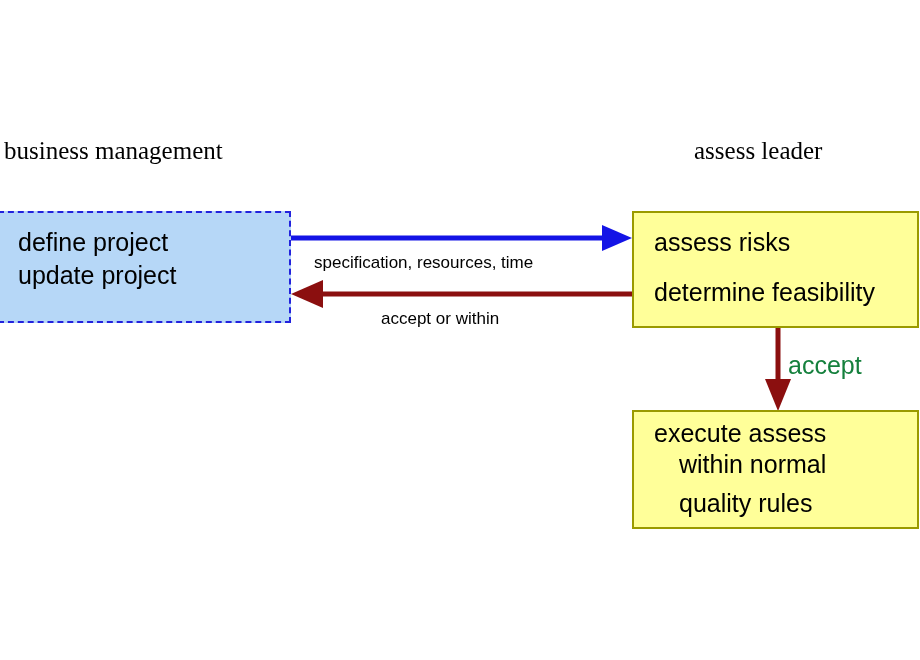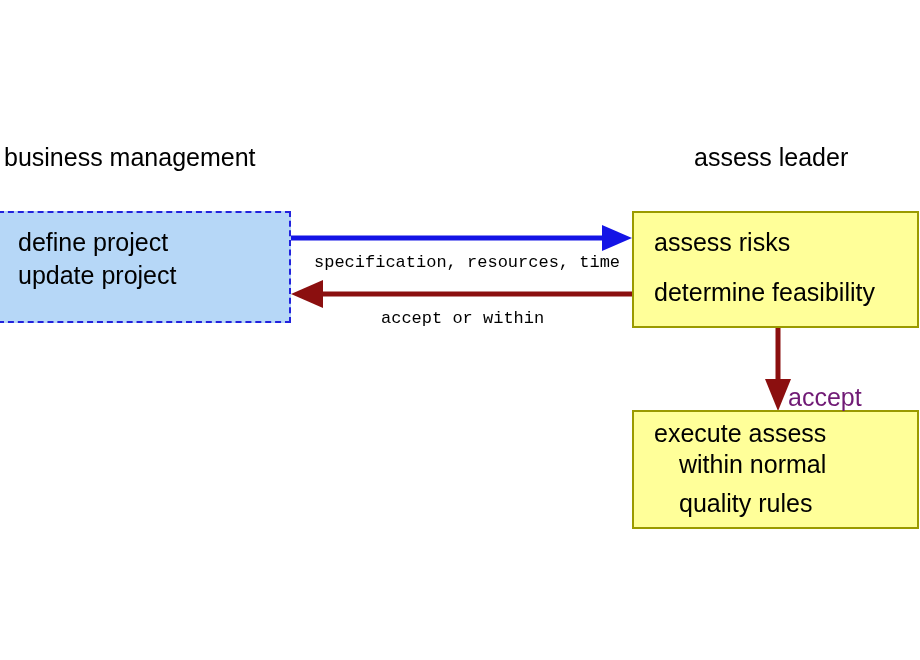--- a/index.html
+++ b/index.html
@@ -17,26 +17,25 @@
     -webkit-font-smoothing: antialiased;
   }
   #diagram-canvas {
     position: absolute;
     left: 0; top: 0;
     width: 920px;
     height: 660px;
   }
   .lane-title {
     position: absolute;
-    font-family: Liberation Sans, sans-serif;
+    font-family: Liberation Serif, serif;
     font-size: 25px;
     color: #000000;
     white-space: nowrap;
     line-height: 1;
-    margin-top: 7px;
   }
   #lane-title-business { left: 4px; top: 138px; }
   #lane-title-leader   { left: 694px; top: 138px; }
 
   .node-box {
     position: absolute;
     box-sizing: border-box;
   }
   #box-business-management {
     left: -2px;
@@ -75,39 +74,38 @@
   #line-define-project      { left: 5px;  top: 230px; }
   #line-update-project      { left: 5px;  top: 263px; }
   #line-assess-risks        { left: 641px; top: 230px; }
   #line-determine-feas      { left: 641px; top: 280px; }
   #line-execute-project     { left: 641px; top: 421px; }
   #line-within-normal       { left: 666px; top: 452px; }
   #line-quality-rules       { left: 666px; top: 491px; }
 
   .edge-label {
     position: absolute;
-    font-family: Liberation Mono, monospace;
+    font-family: Liberation Sans, sans-serif;
     font-size: 17px;
     color: #000000;
     white-space: nowrap;
     line-height: 1;
   }
   #edge-label-spec   { left: 314px; top: 254px; }
   #edge-label-accrej { left: 381px; top: 310px; }
 
   #edge-label-accept {
     position: absolute;
     left: 788px;
     top: 353px;
     font-family: "Liberation Sans", sans-serif;
     font-size: 25px;
-    color: #701a75;
+    color: #15803d;
     white-space: nowrap;
     line-height: 1;
-    margin-top: 32px;
   }
 </style>
 </head>
 <body>
 
 <svg id="diagram-canvas" viewBox="0 0 920 660" width="920" height="660" xmlns="http://www.w3.org/2000/svg" aria-hidden="true">
 
   <g>
     <line x1="291" y1="238" x2="608" y2="238" stroke="#1414e6" stroke-width="5"></line>
     <polygon points="632,238 602,225 602,251" fill="#1414e6"></polygon>

